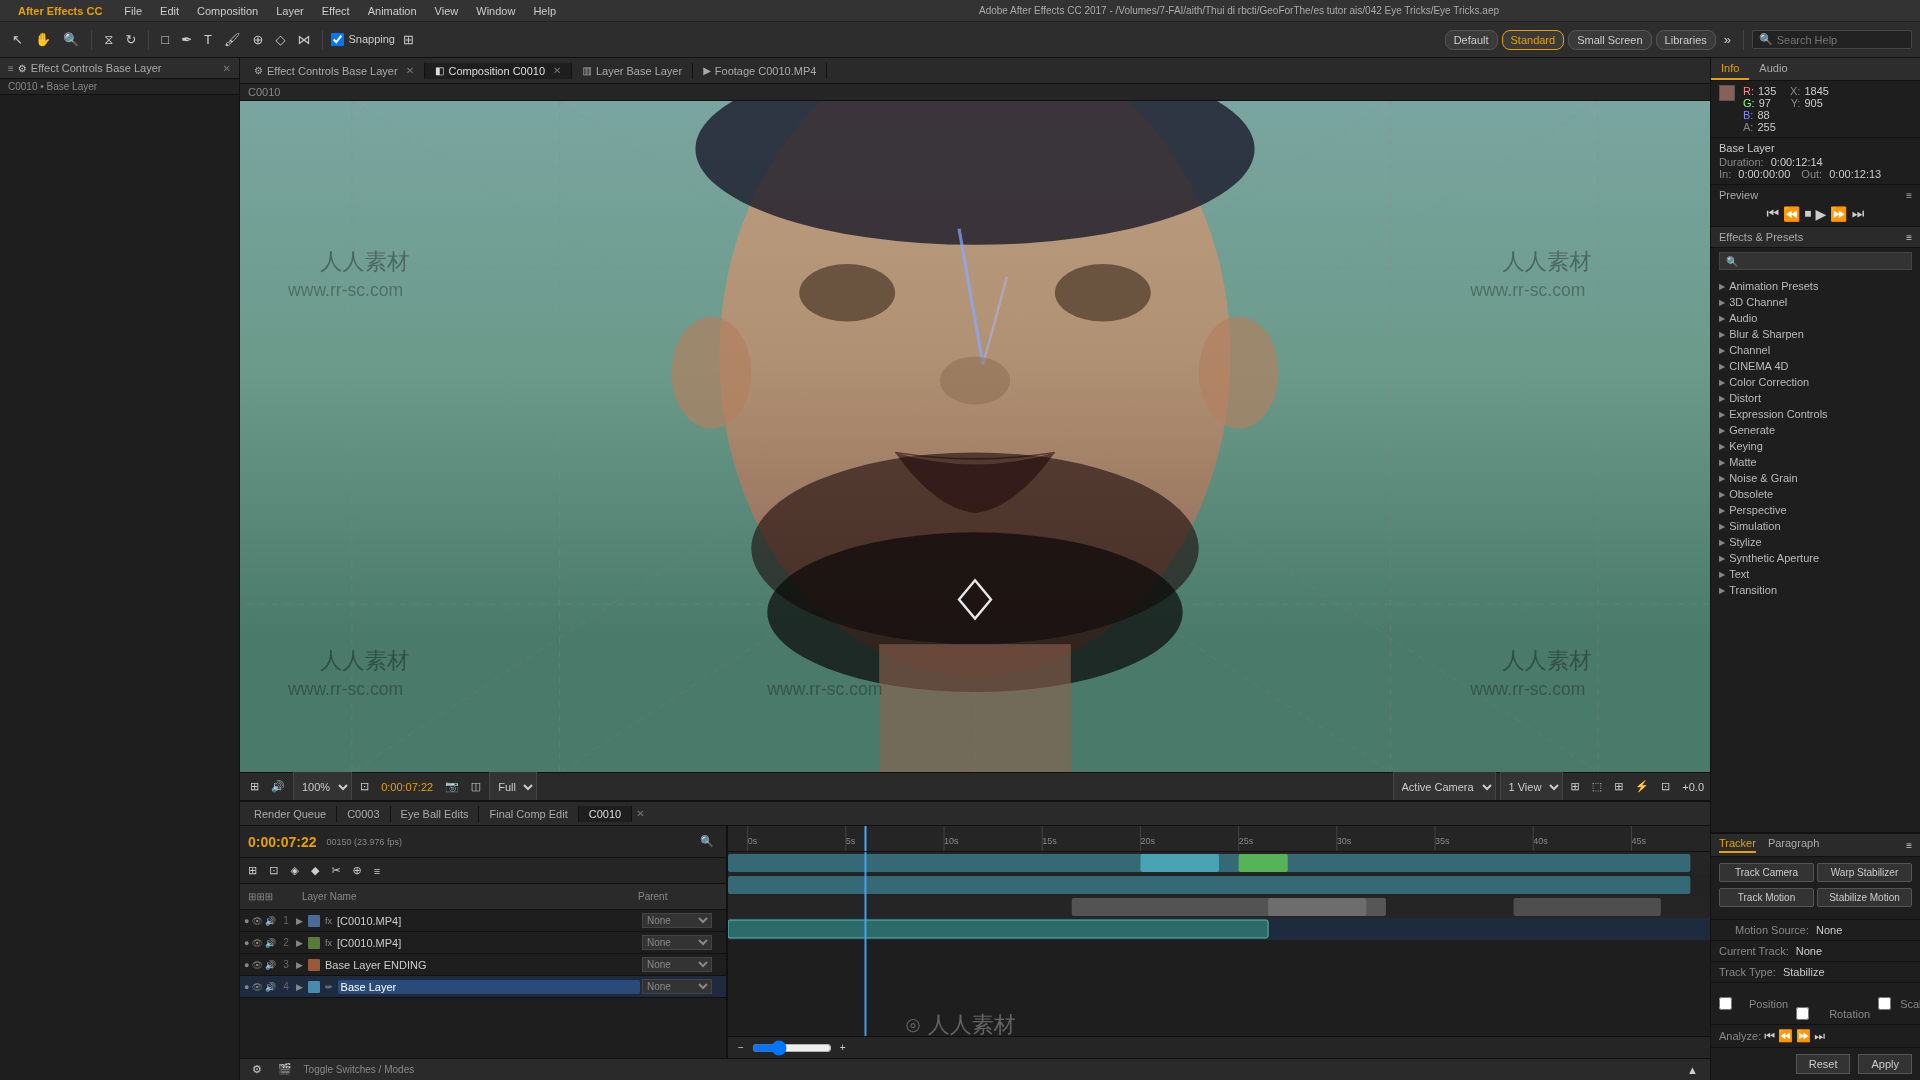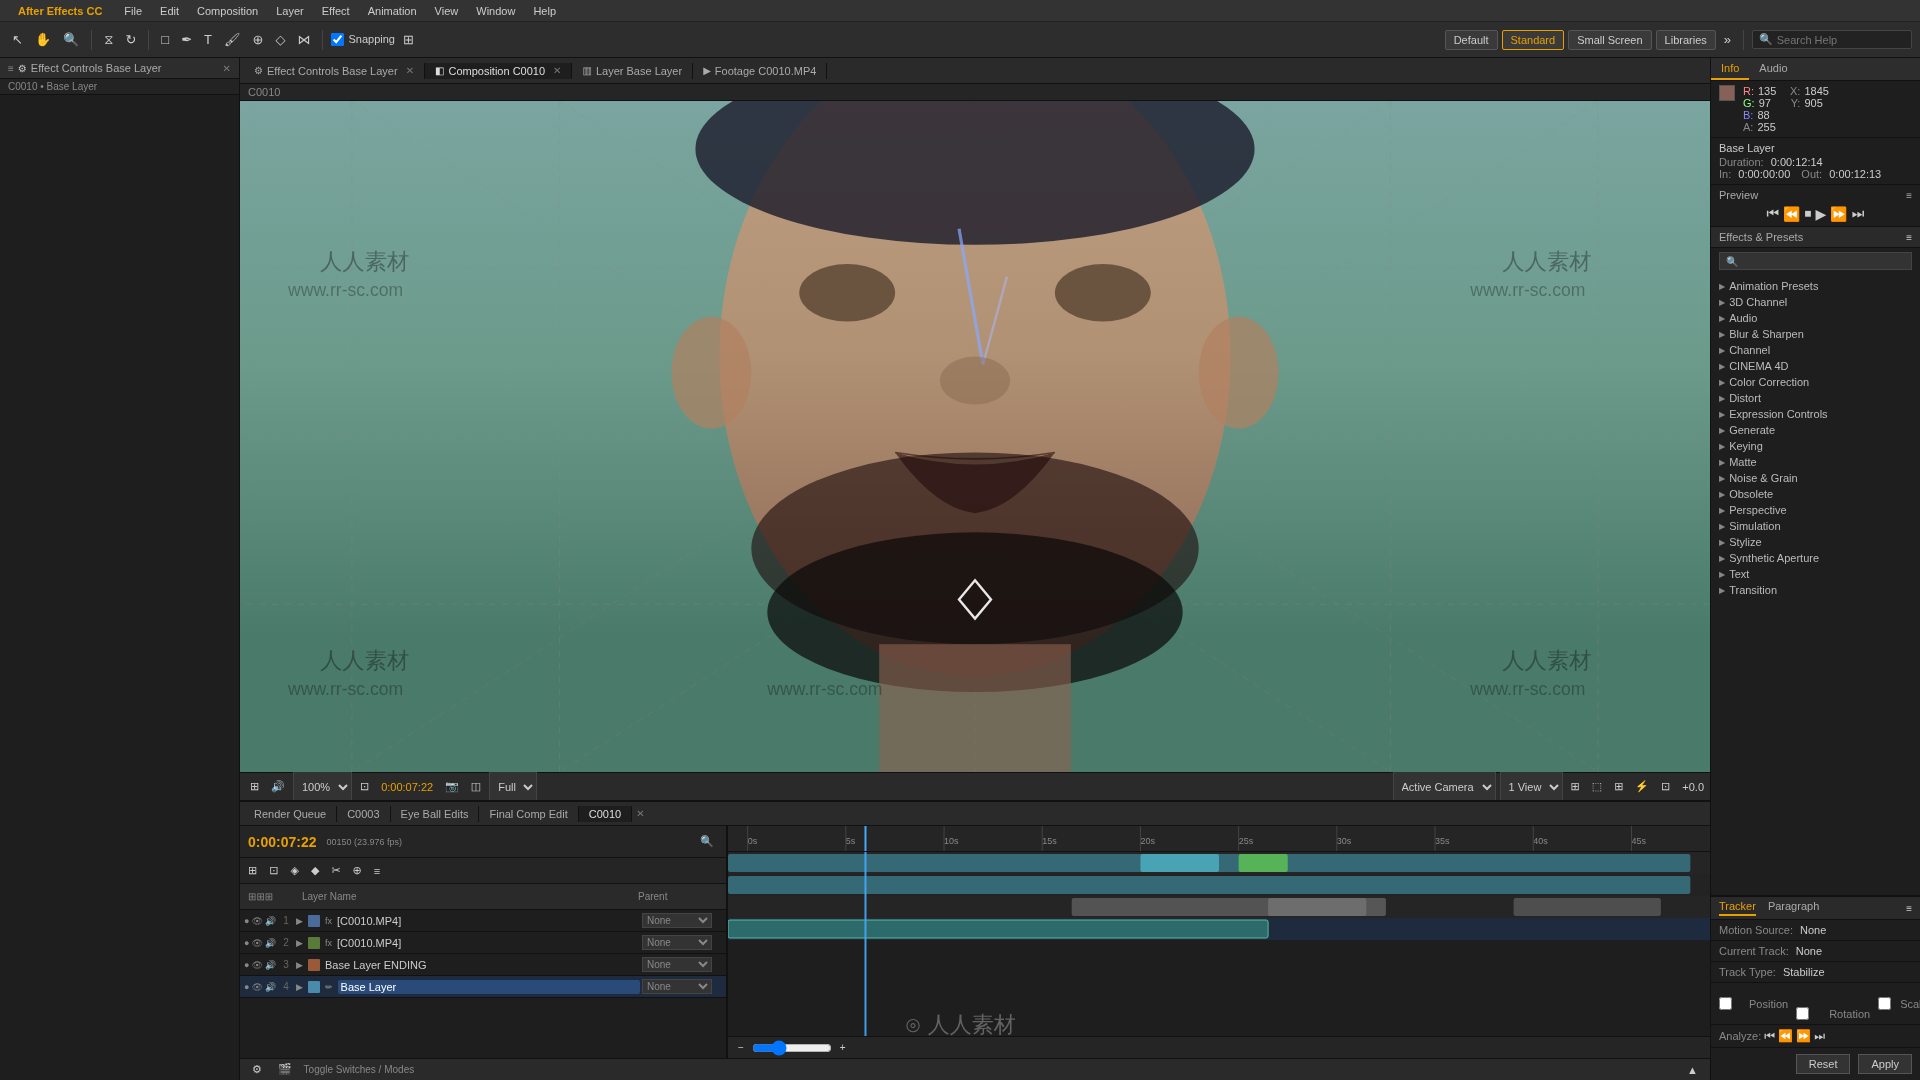--- a/index.html
+++ b/index.html
@@ -9,21 +9,21 @@
     #menubar { display: flex; align-items: center; background: #333; height: 22px; padding: 0 8px; gap: 2px; border-bottom: 1px solid #222; }
     #menubar .apple-logo { font-size: 14px; margin-right: 8px; color: #ccc; }
     #menubar .app-name { color: #e8a000; font-weight: bold; font-size: 11px; margin-right: 12px; }
     #menubar .menu-item { color: #ccc; font-size: 11px; padding: 2px 8px; cursor: pointer; }
     #menubar .url-bar { flex: 1; text-align: center; font-size: 10px; color: #aaa; }
 
     
     #toolbar { display: flex; align-items: center; background: #2d2d2d; height: 36px; padding: 0 8px; gap: 4px; border-bottom: 1px solid #111; }
     .tool-btn { background: transparent; border: none; color: #ccc; padding: 2px 4px; cursor: pointer; font-size: 13px; border-radius: 2px; }
     .tool-separator { width: 1px; height: 20px; background: #444; margin: 0 4px; }
-    .workspace-btn { background: #3a3a3a; border: 1px solid #555; color: #ccc; padding: 3px 8px; cursor: pointer; font-size: 11px; border-radius: 2px; }
+    .workspace-btn { background: #3a3a3a; border: 1px solid #555; color: #ccc; padding: 3px 8px; cursor: pointer; font-size: 11px; border-radius: 8px; }
     .workspace-btn.active { color: #e8a000; border-color: #e8a000; }
     #snapping-cb { display: flex; align-items: flex-start; gap: 4px; font-size: 11px; color: #ccc; }
     #search-right { display: flex; align-items: center; margin-left: auto; background: #222; border: 1px solid #444; border-radius: 2px; padding: 2px 6px; width: 160px; }
     #search-right input { background: transparent; border: none; color: #ccc; font-size: 11px; outline: none; width: 100%; }
 
     
     #main { display: flex; height: calc(1080px - 22px - 36px); }
 
     
     #left-panel { width: 240px; background: #1e1e1e; border-right: 1px solid #111; display: flex; flex-direction: column; }
@@ -107,20 +107,21 @@
   <span class="app-name">After Effects CC</span>
   <span class="menu-item">File</span>
   <span class="menu-item">Edit</span>
   <span class="menu-item">Composition</span>
   <span class="menu-item">Layer</span>
   <span class="menu-item">Effect</span>
   <span class="menu-item">Animation</span>
   <span class="menu-item">View</span>
   <span class="menu-item">Window</span>
   <span class="menu-item">Help</span>
+  <span class="url-bar" style="font-size:10px;color:#aaa;">Adobe After Effects CC 2017 - /Volumes/7-FAI/aith/Thui di rbcti/GeoForThe/es tutor ais/042 Eye Tricks/Eye Tricks.aep</span>
 </div>
 
 <div id="toolbar">
   <button class="tool-btn">↖</button>
   <button class="tool-btn">✋</button>
   <button class="tool-btn">🔍</button>
   <div class="tool-separator"></div>
   <button class="tool-btn">⧖</button>
   <button class="tool-btn">↻</button>
   <div class="tool-separator"></div>
@@ -636,23 +637,33 @@
 
     <div style="border-top:2px solid #111;background:#1e1e1e;">
       <div style="background:#2a2a2a;padding:3px 8px;border-bottom:1px solid #111;display:flex;align-items:center;justify-content:space-between;">
         <div style="display:flex;gap:12px;">
           <span style="font-size:11px;color:#e8a000;border-bottom:2px solid #e8a000;padding-bottom:2px;cursor:pointer;">Tracker</span>
           <span style="font-size:11px;color:#aaa;cursor:pointer;">Paragraph</span>
         </div>
         <span style="font-size:10px;cursor:pointer;">≡</span>
       </div>
 
+      <div class="tracker-section">
+        <div class="tracker-btns">
+          <button class="tracker-btn">Track Camera</button>
+          <button class="tracker-btn">Warp Stabilizer</button>
+        </div>
+        <div class="tracker-btns">
+          <button class="tracker-btn">Track Motion</button>
+          <button class="tracker-btn">Stabilize Motion</button>
+        </div>
+      </div>
 
       <div style="padding:4px 8px;font-size:11px;border-bottom:1px solid #111;">
-        <span style="color:#888;">Motion Source:</span>
+        <span style="color:#888;margin-left:16px;">Motion Source:</span>
         <span style="color:#ccc;margin-left:4px;">None</span>
       </div>
 
       <div style="padding:4px 8px;font-size:11px;border-bottom:1px solid #111;">
         <span style="color:#888;">Current Track:</span>
         <span style="color:#ccc;margin-left:4px;">None</span>
       </div>
 
       <div style="padding:4px 8px;font-size:11px;border-bottom:1px solid #111;">
         <span style="color:#888;">Track Type:</span>

